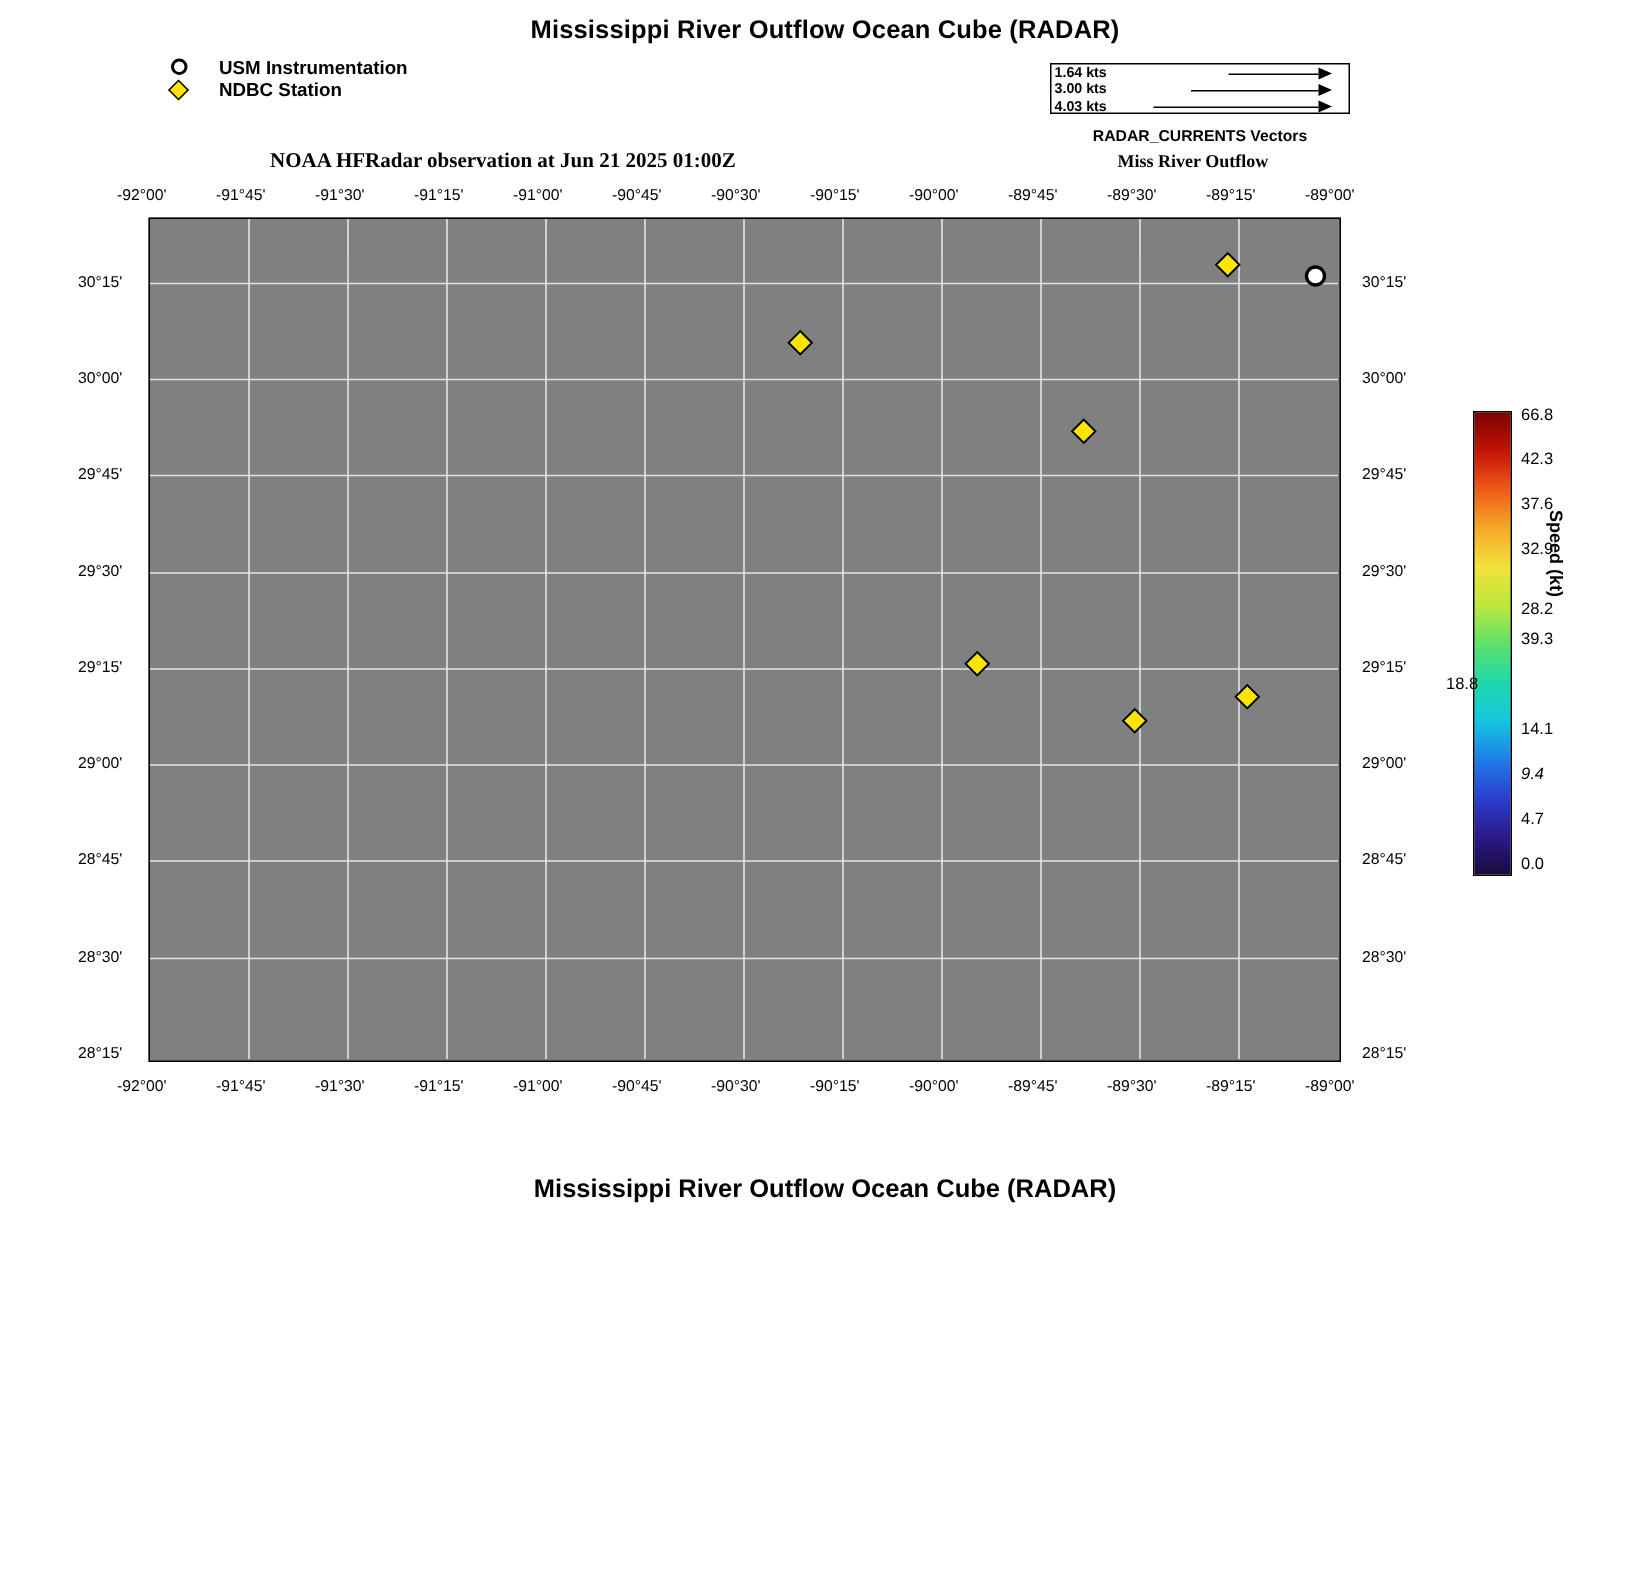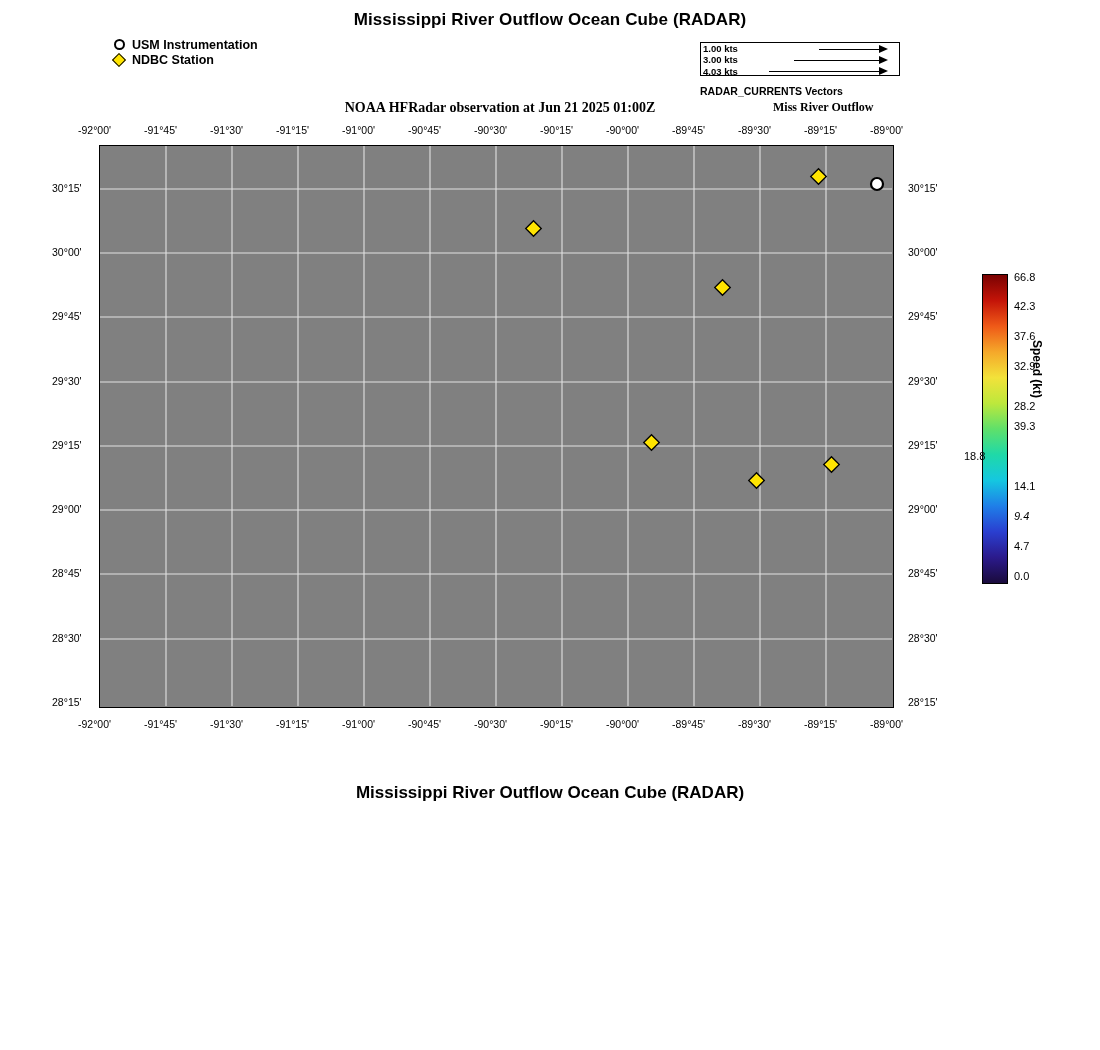--- a/index.html
+++ b/index.html
@@ -33,37 +33,35 @@
     text-align: center;
     font-size: 17px;
     font-weight: bold;
     color: #000;
   }
   .subtitle {
     position: absolute;
     top: 100px;
     left: 180px;
     width: 640px;
-    text-align: center;
     font-size: 14px;
     font-weight: bold;
     font-family: "Liberation Serif", serif;
     color: #000;
   }
   .legend-title {
     position: absolute;
     top: 100px;
     left: 745px;
     width: 240px;
     text-align: left;
     font-size: 12px;
     font-weight: bold;
     font-family: "Liberation Serif", serif;
     color: #000;
-    margin-left: 28px;
   }
 
   
   .keybox {
     position: absolute;
     top: 37px;
     left: 110px;
     font-size: 12.5px;
     font-weight: bold;
     color: #000;
@@ -86,21 +84,21 @@
     background: #ffffff;
     box-sizing: border-box;
   }
   .diamond-sym {
     width: 10px; height: 10px;
     background: #ffe400;
     border: 1.5px solid #000;
     transform: rotate(45deg);
     box-sizing: border-box;
   }
-  .key-label { margin-left: 4px; }
+  .key-label { margin-left: 18px; }
 
   
   .vectorbox {
     position: absolute;
     top: 42px;
     left: 700px;
     width: 200px;
     height: 34px;
     border: 1.2px solid #000;
     background: #fff;
@@ -131,21 +129,21 @@
     width: 0; height: 0;
     border-top: 4.5px solid transparent;
     border-bottom: 4.5px solid transparent;
     border-left: 9px solid #000;
   }
   .vec-caption {
     position: absolute;
     top: 85px;
     left: 700px;
     width: 200px;
-    text-align: left;
+    text-align: center;
     font-size: 10.5px;
     font-weight: bold;
     color: #000;
   }
 
   
   #map-frame {
     position: absolute;
     left: 99px;
     top: 145px;
@@ -208,21 +206,21 @@
   <div class="key-row">
     <span class="key-sym">
         <span class="diamond-sym"></span>
       </span>
     <span class="key-label">NDBC Station</span>
   </div>
 </div>
 
 <div class="vectorbox">
   <div class="vec-row">
-    <span class="vec-label">1.00 kts</span>
+    <span class="vec-label">1.64 kts</span>
     <span class="vec-line" style="left:118px; width:60px;"></span>
     <span class="vec-head" style="left:178px;"></span>
   </div>
   <div class="vec-row">
     <span class="vec-label">3.00 kts</span>
     <span class="vec-line" style="left:93px; width:85px;"></span>
     <span class="vec-head" style="left:178px;"></span>
   </div>
   <div class="vec-row">
     <span class="vec-label">4.03 kts</span>

